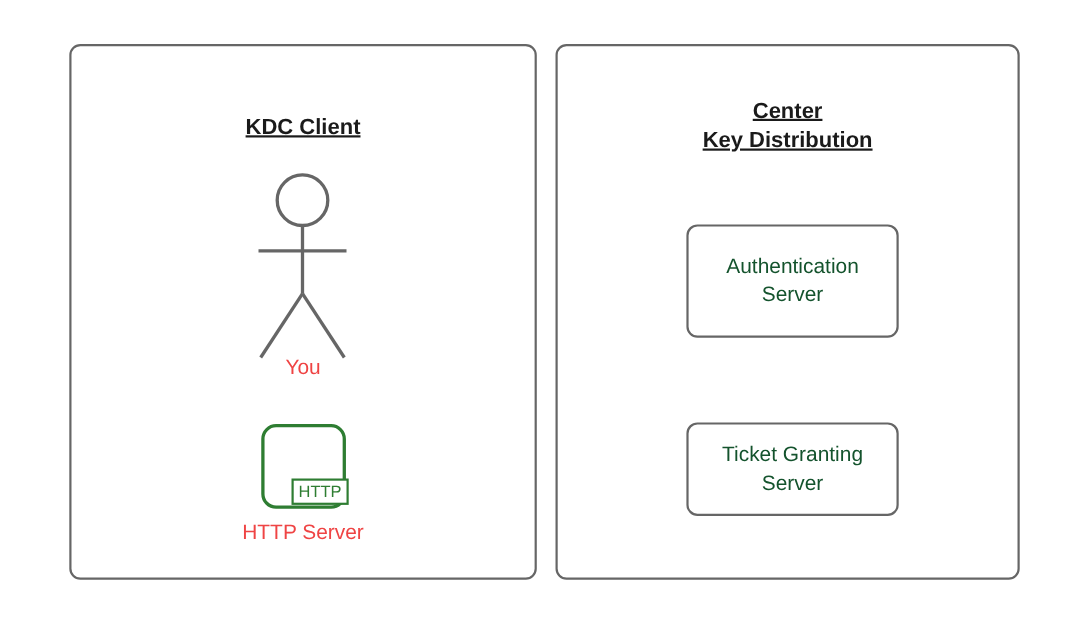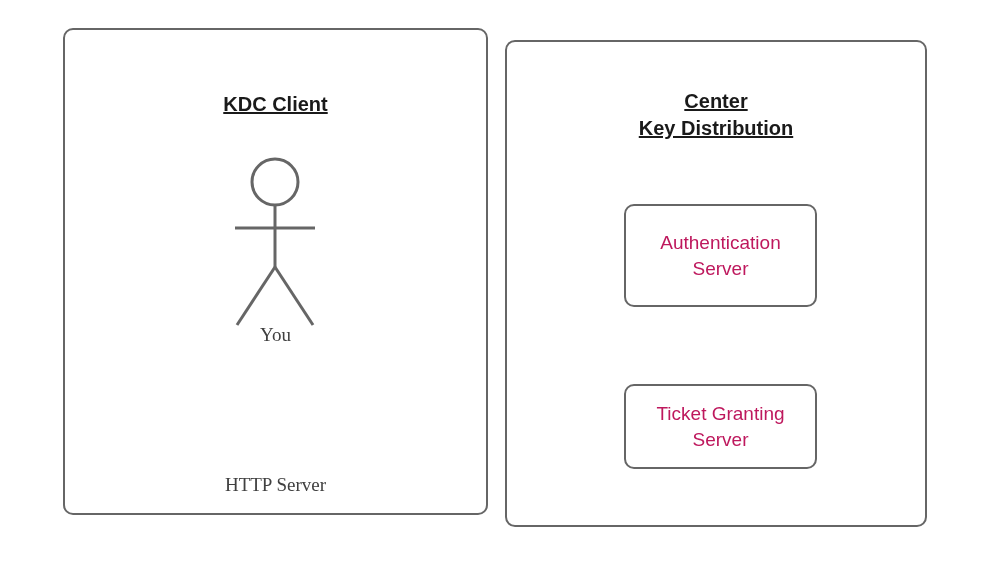--- a/index.html
+++ b/index.html
@@ -20,21 +20,21 @@
   }
   .panel {
     position: absolute;
     border: 2px solid #666666;
     border-radius: 10px;
     background: #ffffff;
     box-sizing: border-box;
   }
   #panel-client {
     left: 63px;
-    top: 28px;
+    top: 40px;
     width: 425px;
     height: 487px;
   }
   #panel-kdc {
     left: 505px;
     top: 40px;
     width: 422px;
     height: 487px;
   }
   .panel-title {
@@ -58,21 +58,21 @@
     position: absolute;
     border: 2px solid #666666;
     border-radius: 10px;
     background: #ffffff;
     box-sizing: border-box;
     display: flex;
     align-items: center;
     justify-content: center;
     text-align: center;
     font-size: 19px;
-    color: #be185d;
+    color: #14532d;
     line-height: 26px;
   }
   #kdc-auth-server {
     left: 624px;
     top: 204px;
     width: 193px;
     height: 103px;
   }
   #kdc-tgt-server {
     left: 624px;
@@ -86,22 +86,21 @@
     top: 155px;
     width: 120px;
     height: 180px;
   }
   .figure-label {
     position: absolute;
     left: 63px;
     width: 425px;
     text-align: center;
     font-size: 19px;
-    color: #404040;
-    font-family: Liberation Serif, serif;
+    color: #ef4444;
   }
   #you-label {
     top: 324px;
   }
   #http-service-label {
     top: 474px;
   }
   .http-icon {
     position: absolute;
     left: 234px;
@@ -124,20 +123,27 @@
       <circle cx="60" cy="27" r="23" fill="none" stroke="#666666" stroke-width="3"></circle>
       <line x1="60" y1="50" x2="60" y2="112" stroke="#666666" stroke-width="3"></line>
       <line x1="20" y1="73" x2="100" y2="73" stroke="#666666" stroke-width="3"></line>
       <line x1="60" y1="112" x2="22" y2="170" stroke="#666666" stroke-width="3"></line>
       <line x1="60" y1="112" x2="98" y2="170" stroke="#666666" stroke-width="3"></line>
     </svg>
   </div>
 
   <div class="figure-label" id="you-label">You</div>
 
+  <div class="http-icon">
+    <svg width="84" height="84" viewBox="0 0 84 84" xmlns="http://www.w3.org/2000/svg">
+      <path d="M5 17 a12 12 0 0 1 12 -12 h50 a12 12 0 0 1 12 12 v50 a12 12 0 0 1 -12 12 h-50 a12 12 0 0 1 -12 -12 z" fill="none" stroke="#2e7d32" stroke-width="3"></path>
+      <rect x="32" y="54" width="50" height="22" fill="#ffffff" stroke="#2e7d32" stroke-width="2"></rect>
+      <text x="57" y="70" font-family="Liberation Sans, sans-serif" font-size="15" fill="#2e7d32" text-anchor="middle">HTTP</text>
+    </svg>
+  </div>
 
   <div class="figure-label" id="http-service-label">HTTP Server</div>
 
   <div class="panel" id="panel-kdc">
     <div class="panel-title">
       <div>Center</div>
       <div>Key Distribution</div>
     </div>
   </div>
 

